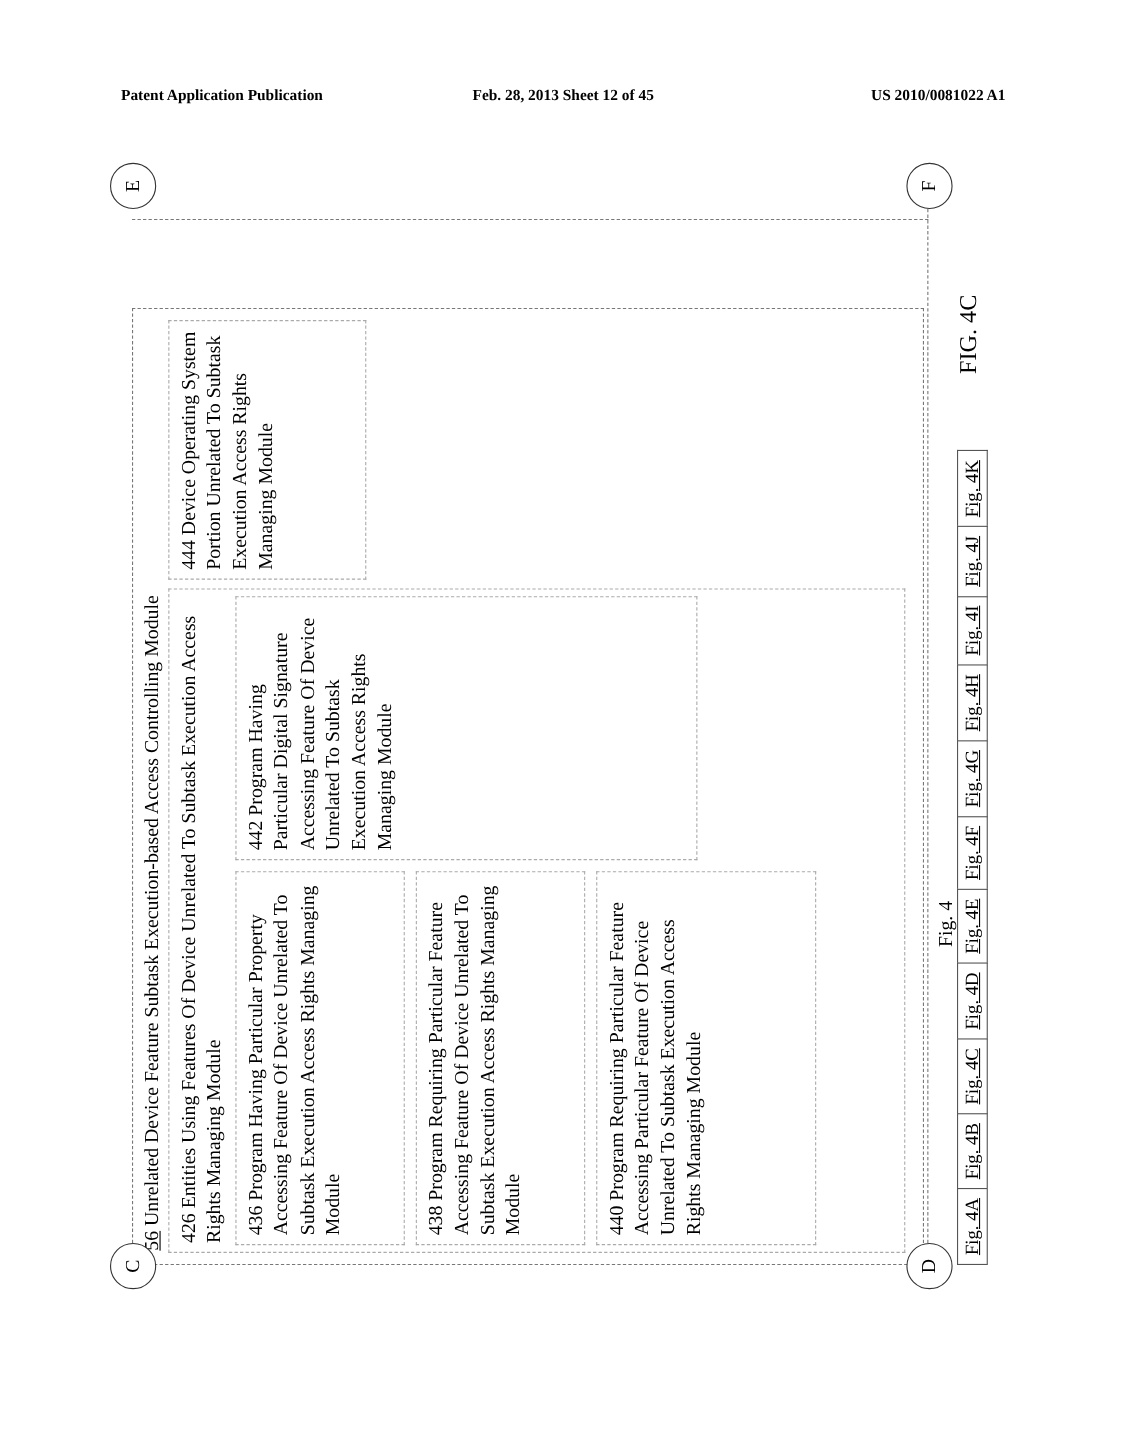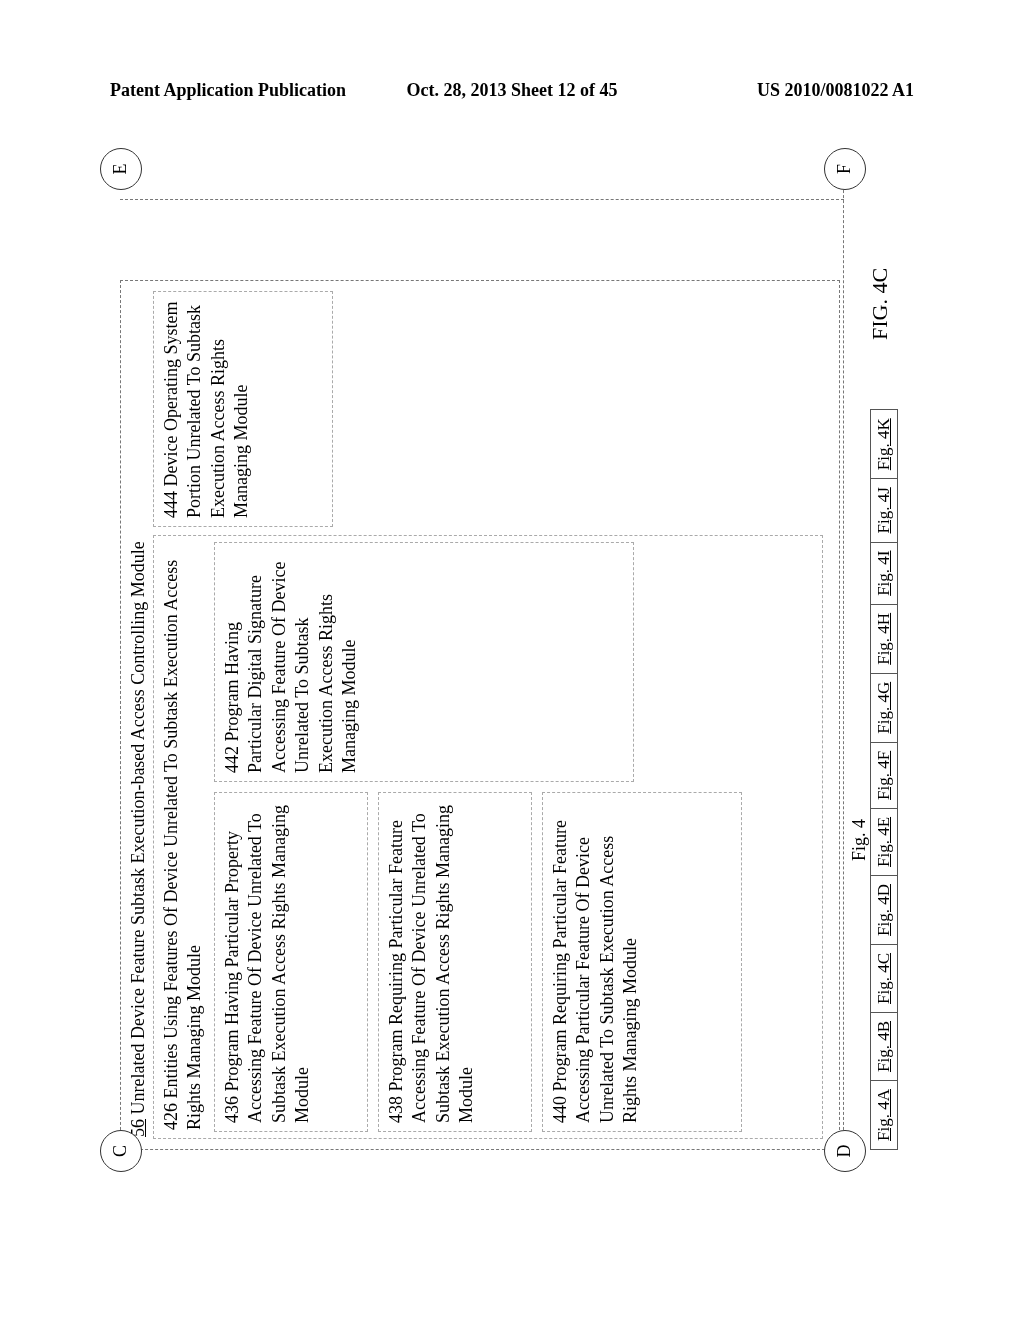--- a/index.html
+++ b/index.html
@@ -20,21 +20,21 @@
   .header {
     position: absolute;
     top: 80px;
     left: 0;
     width: 1024px;
     display: flex;
     justify-content: space-between;
     padding: 0 110px 0 110px;
     font-family: "Times New Roman", Times, serif;
     font-weight: bold;
-    font-size: 18px;
+    font-size: 14px;
     box-sizing: border-box;
   }
   .header .center {
     position: absolute;
     left: 50%;
     transform: translateX(-50%);
   }
   .content-wrap {
     position: absolute;
     top: 160px;
@@ -149,21 +149,21 @@
     white-space: nowrap;
   }
   .nav-row .cell:first-child { border-left: 1px solid #555; }
 </style>
 </head>
 <body>
 
 <div class="page">
   <div class="header">
     <span>Patent Application Publication</span>
-    <span class="center">Oct. 28, 2013  Sheet 12 of 45</span>
+    <span class="center">Feb. 28, 2013  Sheet 12 of 45</span>
     <span>US 2010/0081022 A1</span>
   </div>
 
   <div class="content-wrap">
     <div class="rotated">
 
       <div class="diagram-area">
         <div class="module-56">
           <span class="num">56</span>
           <span>Unrelated Device Feature Subtask Execution-based Access Controlling Module</span>

